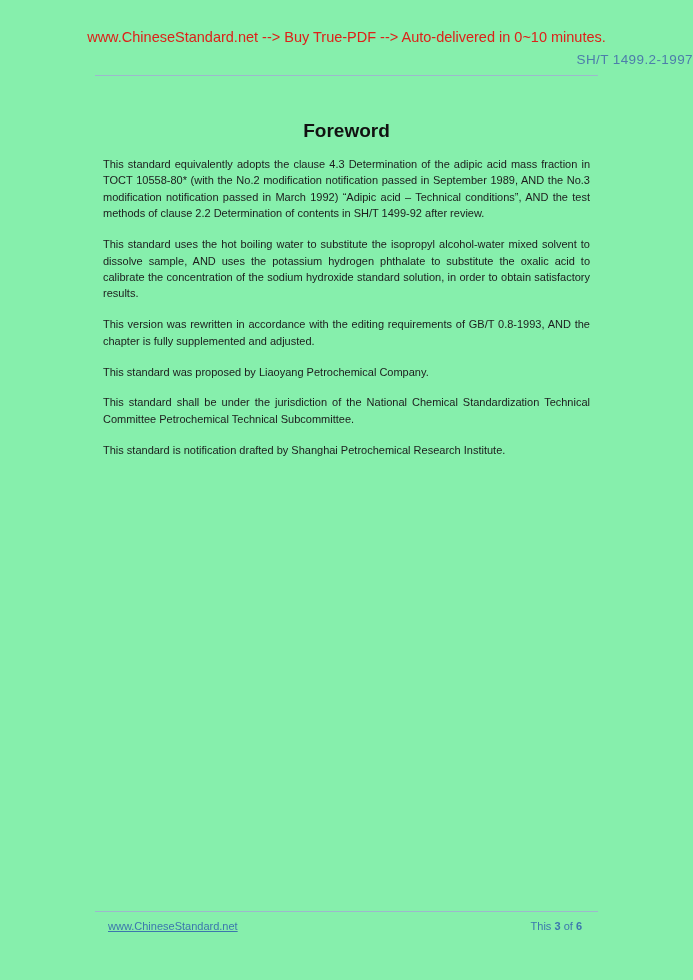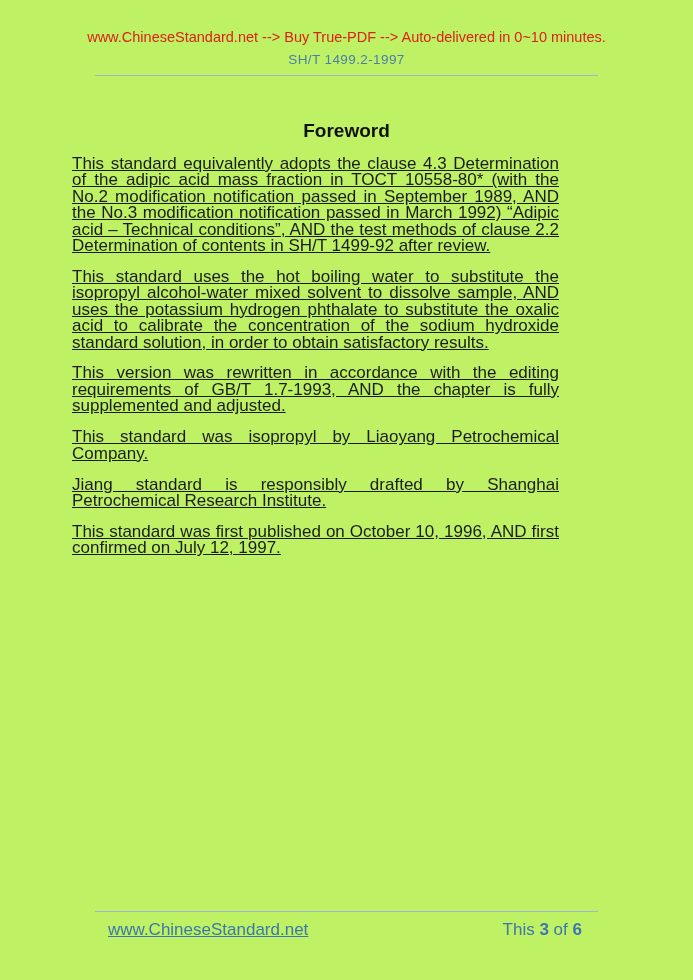--- a/index.html
+++ b/index.html
@@ -4,34 +4,34 @@
 <style>
   html, body {
     margin: 0;
     padding: 0;
     background: #ffffff;
   }
   .page {
     position: relative;
     width: 693px;
     height: 980px;
-    background: #bef264;
+    background: #86efac;
     font-family: "Liberation Sans", sans-serif;
     overflow: hidden;
   }
   .promo {
     padding-top: 29px;
     text-align: center;
     color: #dd2119;
     font-size: 14.5px;
     line-height: 17px;
   }
   .std-code {
     margin-top: 6px;
-    text-align: center;
+    text-align: right;
     color: #4d7dab;
     font-size: 13.5px;
     line-height: 16px;
     letter-spacing: 0.4px;
   }
   .rule {
     height: 1px;
     background: #9db8cc;
     width: 503px;
     margin: 0 auto;
@@ -42,45 +42,44 @@
   .title {
     margin: 44px 0 0 0;
     text-align: center;
     font-size: 19px;
     font-weight: bold;
     color: #111111;
     line-height: 22px;
   }
   .body-text {
     width: 487px;
-    margin: 14px 0 0 72px;
-    font-size: 17px;
+    margin: 14px 0 0 103px;
+    font-size: 11px;
     line-height: 16.4px;
     color: #1c1c1c;
     text-align: justify;
-    text-decoration: underline;
   }
   .body-text p {
     margin: 0 0 14.5px 0;
   }
   .footer {
     position: absolute;
     left: 95px;
     width: 503px;
     top: 911px;
   }
   .footer-rule {
     width: 100%;
   }
   .footer-row {
     display: flex;
     justify-content: space-between;
     align-items: flex-start;
     padding: 8px 16px 0 13px;
-    font-size: 17px;
+    font-size: 11px;
     color: #3c77ad;
   }
   .site-link {
     color: #3c77ad;
     text-decoration: underline;
     cursor: pointer;
   }
   .page-indicator b {
     font-weight: bold;
   }
@@ -94,24 +93,24 @@
 
   <div class="std-code">SH/T 1499.2-1997</div>
 
   <div class="rule top-rule"></div>
 
   <h1 class="title">Foreword</h1>
 
   <div class="body-text">
     <p>This standard equivalently adopts the clause 4.3 Determination of the adipic acid mass fraction in TOCT 10558-80* (with the No.2 modification notification passed in September 1989, AND the No.3 modification notification passed in March 1992) “Adipic acid – Technical conditions”, AND the test methods of clause 2.2 Determination of contents in SH/T 1499-92 after review.</p>
     <p>This standard uses the hot boiling water to substitute the isopropyl alcohol-water mixed solvent to dissolve sample, AND uses the potassium hydrogen phthalate to substitute the oxalic acid to calibrate the concentration of the sodium hydroxide standard solution, in order to obtain satisfactory results.</p>
-    <p>This version was rewritten in accordance with the editing requirements of GB/T 1.7-1993, AND the chapter is fully supplemented and adjusted.</p>
-    <p>This standard was isopropyl by Liaoyang Petrochemical Company.</p>
-    <p>Jiang standard is responsibly drafted by Shanghai Petrochemical Research Institute.</p>
-    <p>This standard was first published on October 10, 1996, AND first confirmed on July 12, 1997.</p>
+    <p>This version was rewritten in accordance with the editing requirements of GB/T 0.8-1993, AND the chapter is fully supplemented and adjusted.</p>
+    <p>This standard was proposed by Liaoyang Petrochemical Company.</p>
+    <p>This standard shall be under the jurisdiction of the National Chemical Standardization Technical Committee Petrochemical Technical Subcommittee.</p>
+    <p>This standard is notification drafted by Shanghai Petrochemical Research Institute.</p>
   </div>
 
   <div class="footer">
     <div class="rule footer-rule"></div>
     <div class="footer-row">
       <a class="site-link">www.ChineseStandard.net</a>
       <div class="page-indicator">
         <span>This</span>
         <b>3</b>
         <span>of</span>

